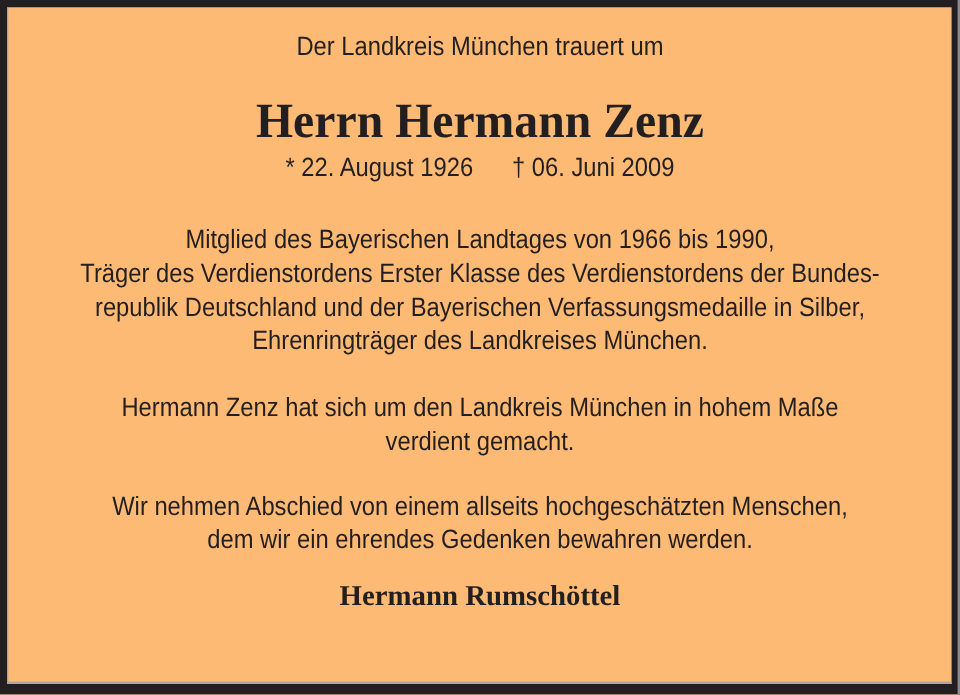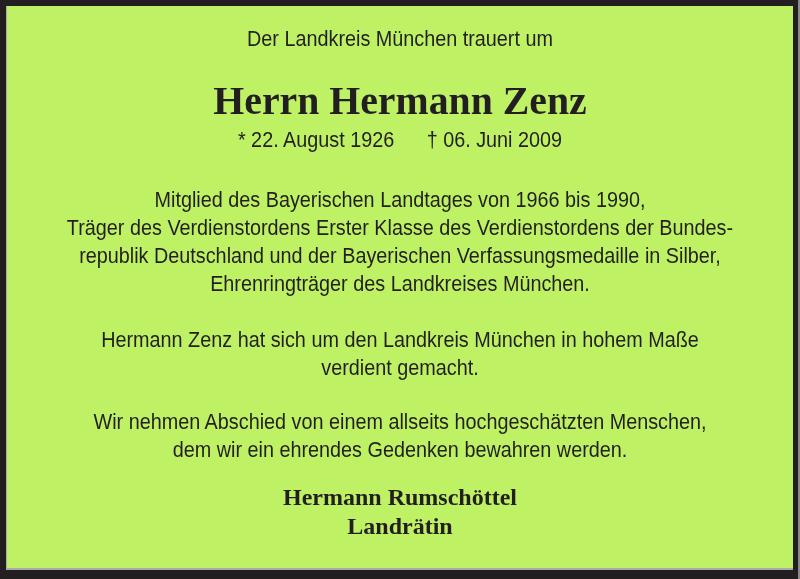--- a/index.html
+++ b/index.html
@@ -5,21 +5,21 @@
   html, body {
     margin: 0;
     padding: 0;
     background: #ffffff;
   }
   .page {
     position: relative;
     width: 800px;
     height: 579px;
     box-sizing: border-box;
-    background: #bef264;
+    background: #fdba74;
     overflow: hidden;
   }
   
   .frame {
     position: absolute;
     inset: 0;
     border-style: solid;
     border-color: #231f20;
     border-width: 6px 7px 9px 6px;
     box-sizing: border-box;
@@ -112,15 +112,14 @@
   <div class="line sans honors-3">republik Deutschland und der Bayerischen Verfassungsmedaille in Silber,</div>
   <div class="line sans honors-4">Ehrenringträger des Landkreises München.</div>
 
   <div class="line sans tribute-1">Hermann Zenz hat sich um den Landkreis München in hohem Maße</div>
   <div class="line sans tribute-2">verdient gemacht.</div>
 
   <div class="line sans farewell-1">Wir nehmen Abschied von einem allseits hochgeschätzten Menschen,</div>
   <div class="line sans farewell-2">dem wir ein ehrendes Gedenken bewahren werden.</div>
 
   <div class="line sig sig-name">Hermann Rumschöttel</div>
-  <div class="line sig sig-title">Landrätin</div>
 
 </div>
 
 </body></html>

